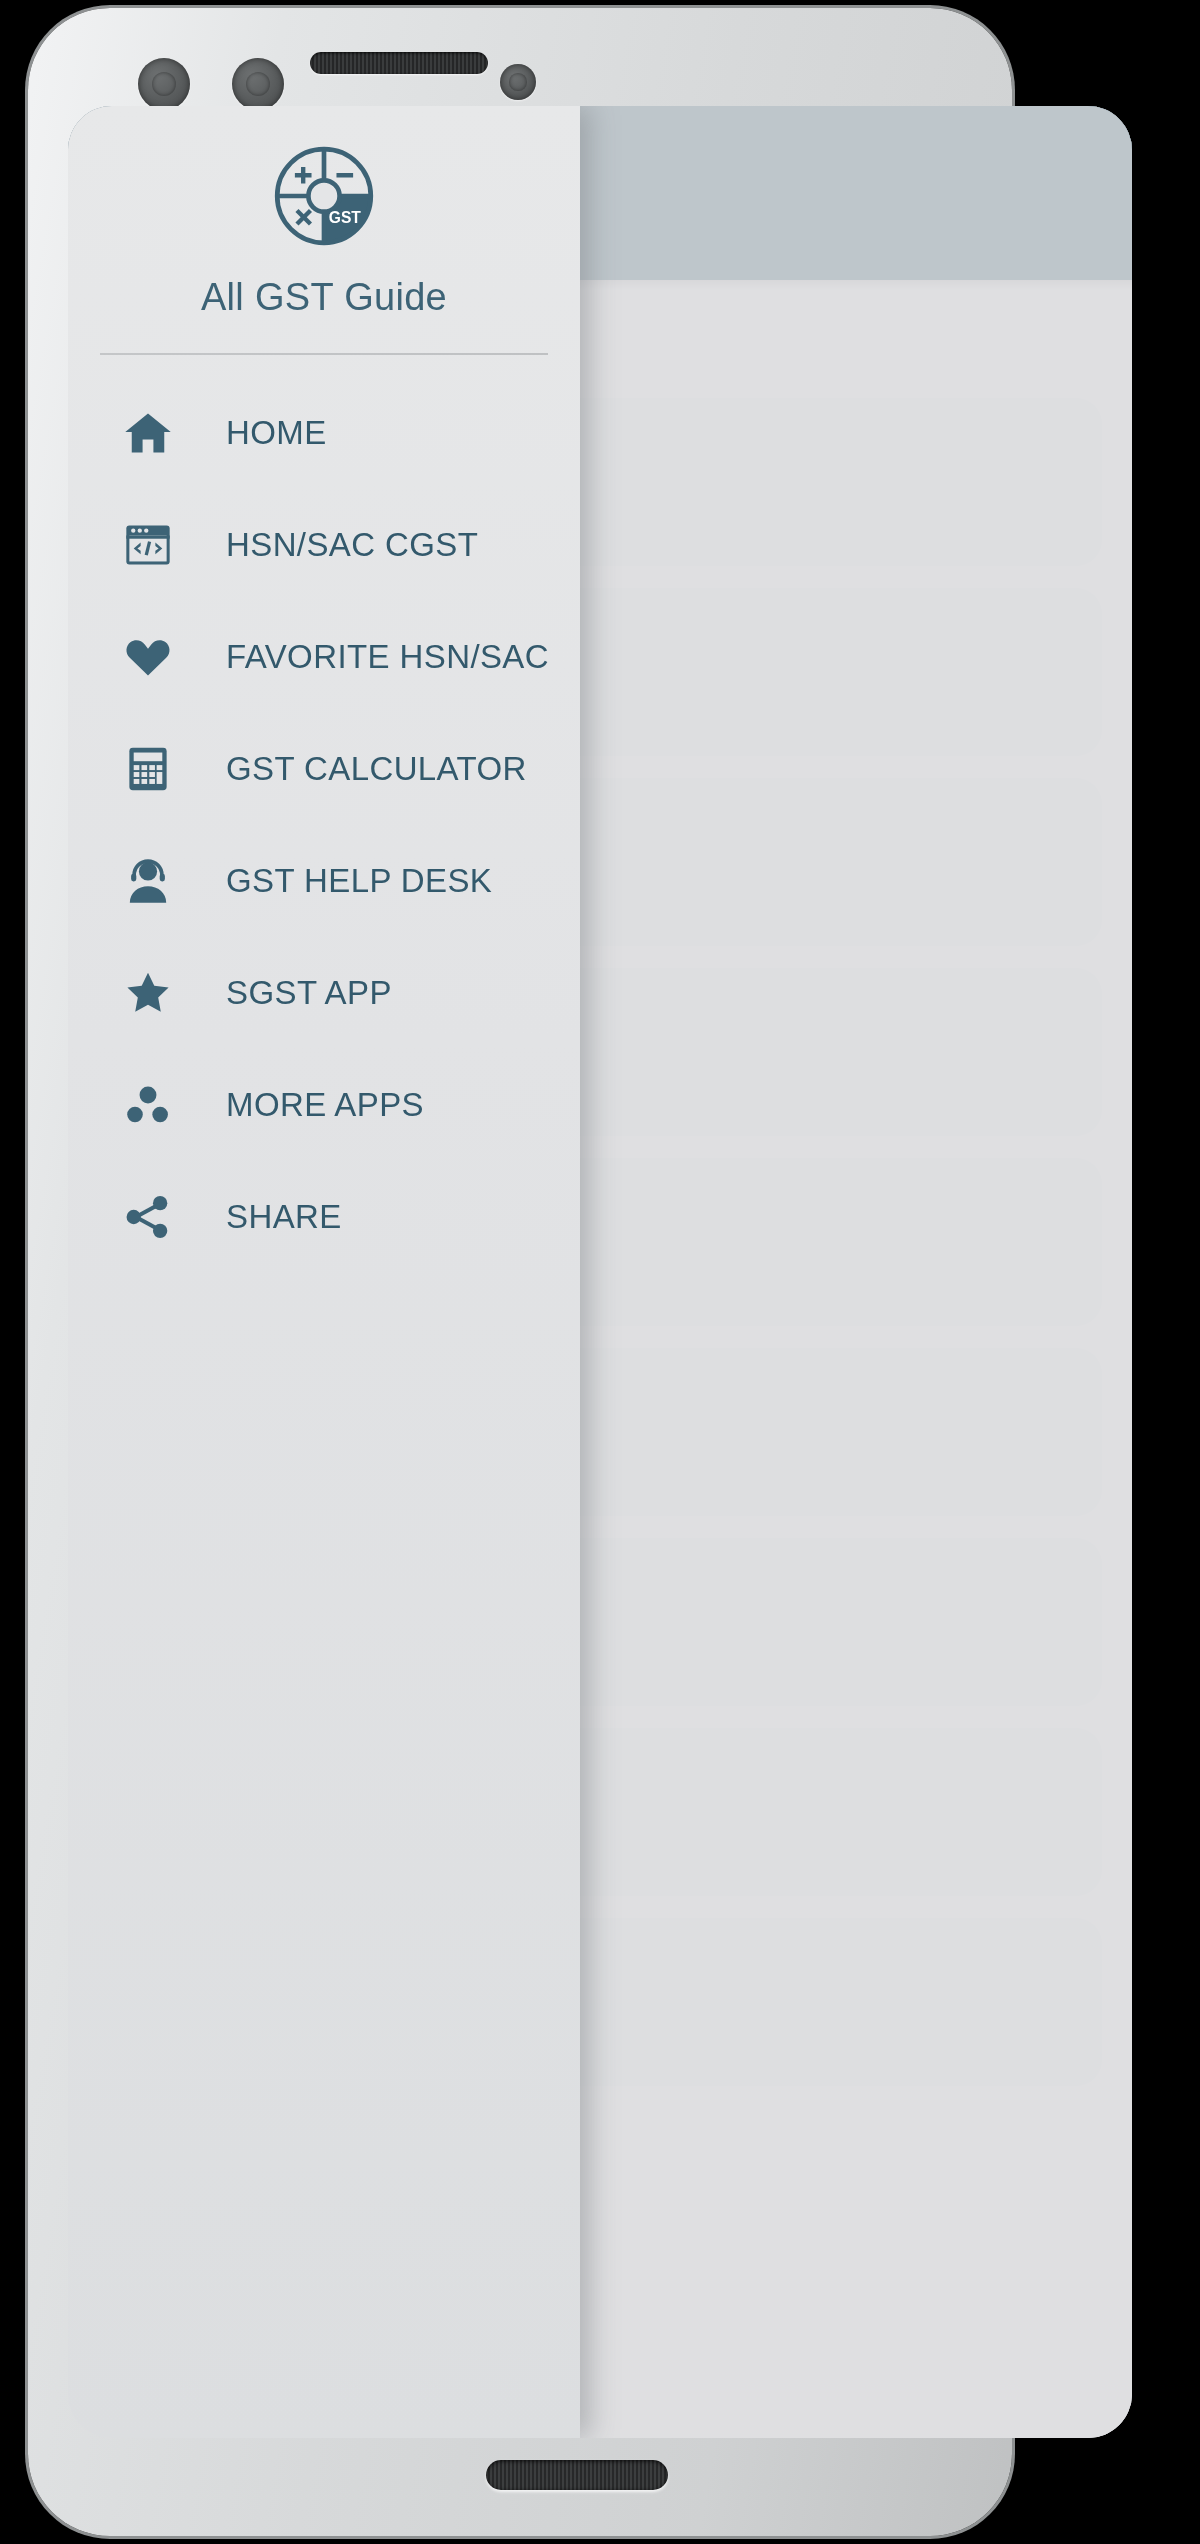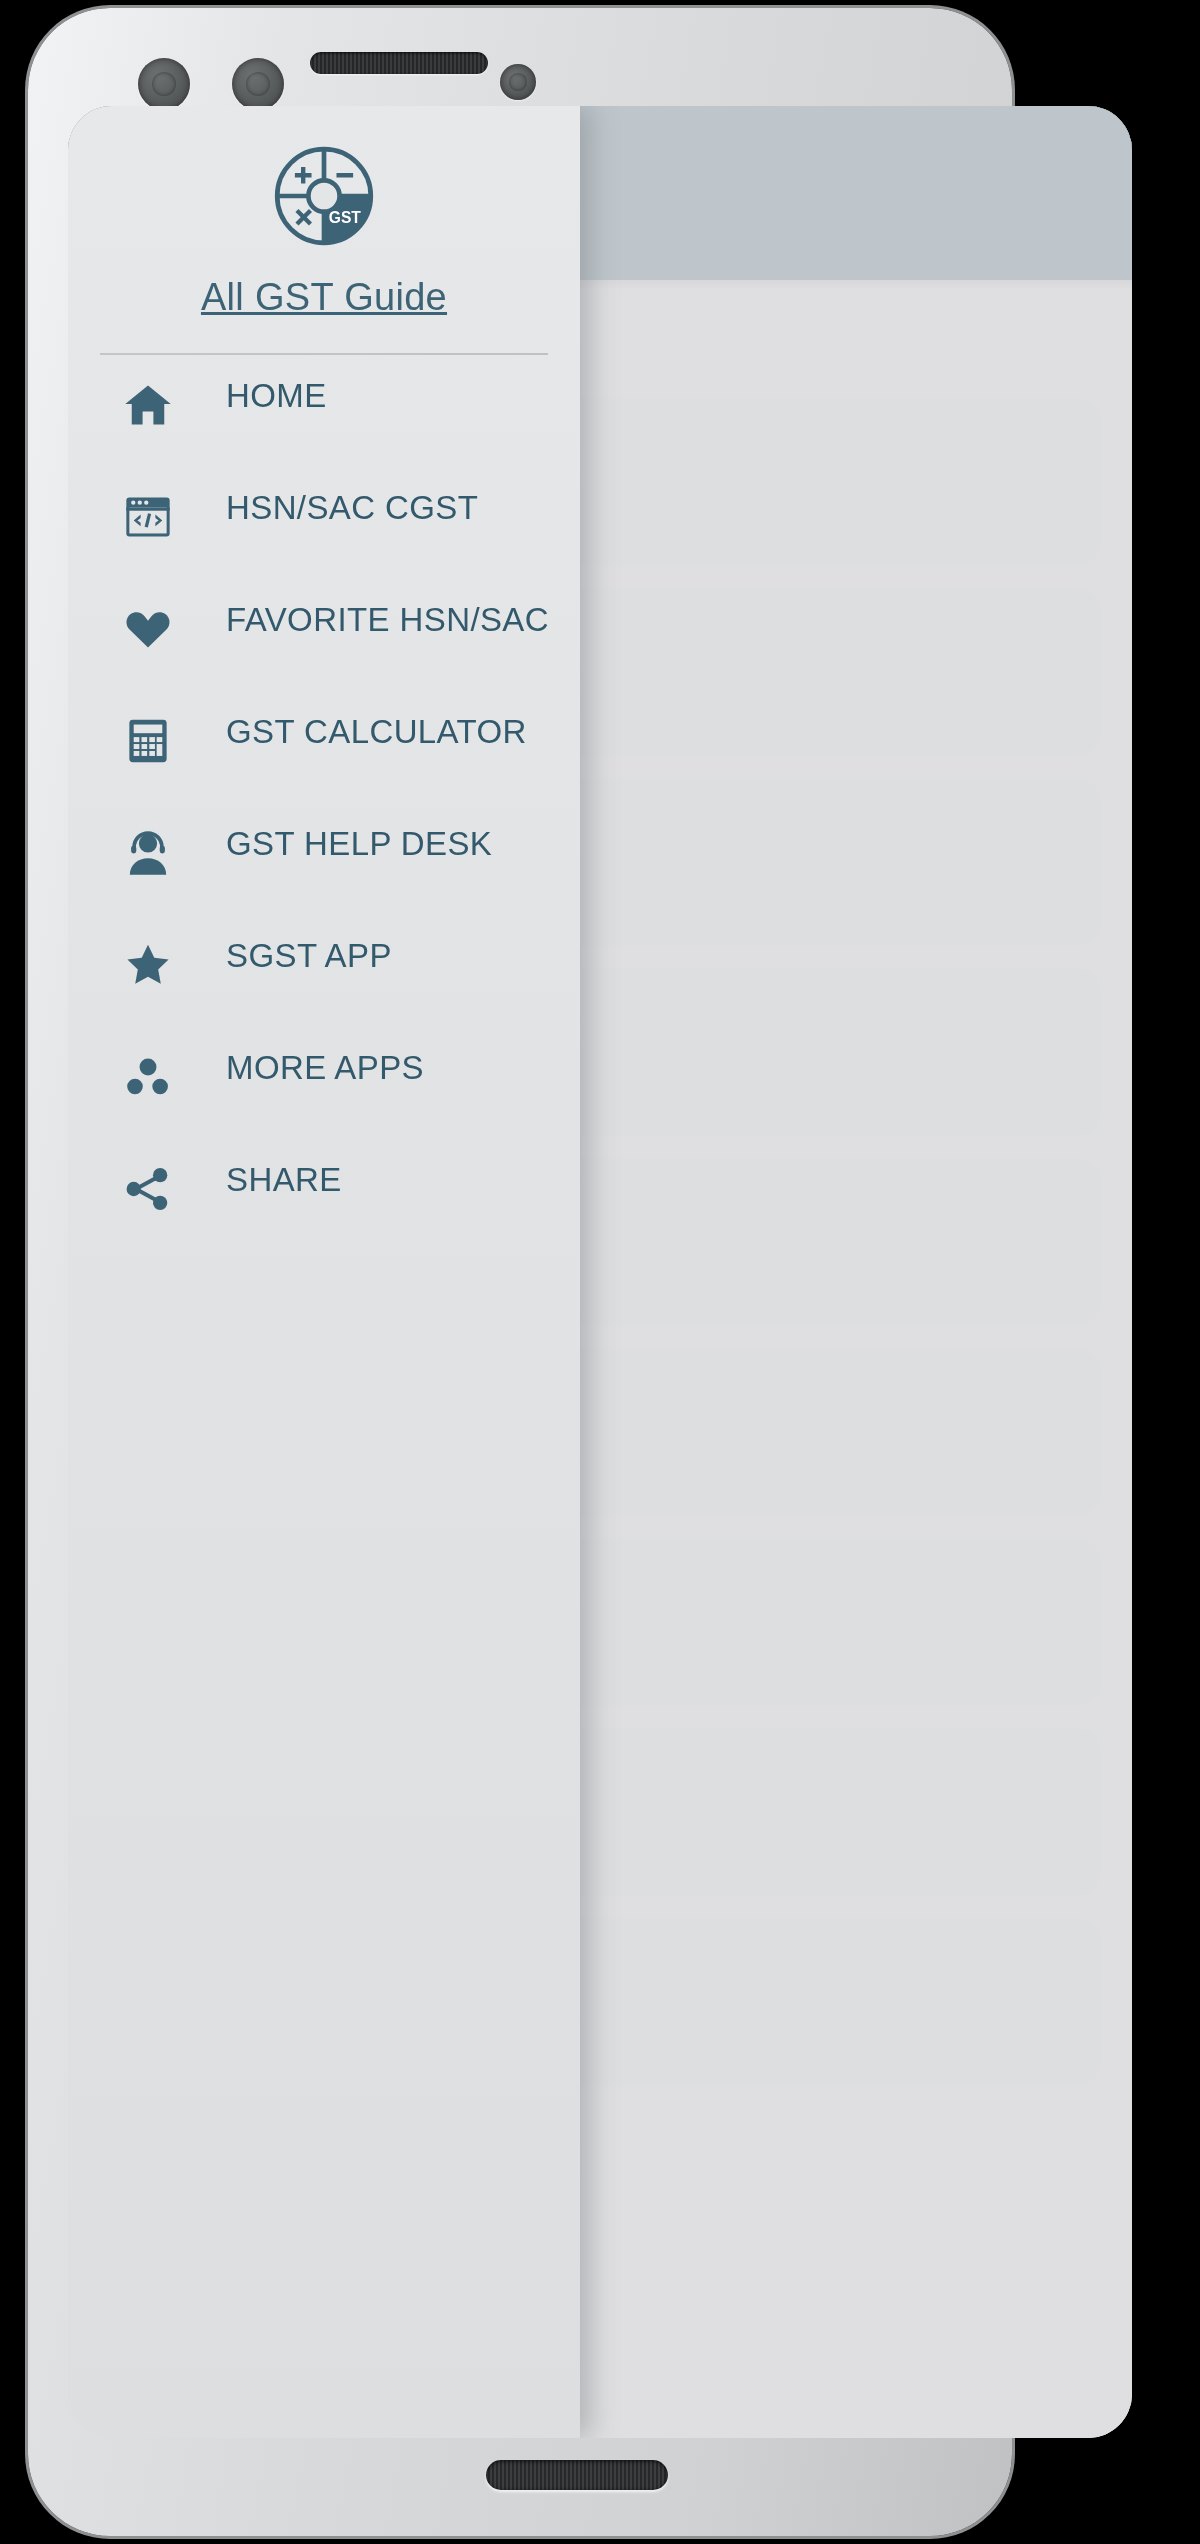--- a/index.html
+++ b/index.html
@@ -126,29 +126,29 @@
     position: absolute; left: 0; top: 0; width: 512px; height: 2332px;
     background: linear-gradient(180deg,#e7e8e9 0%, #e2e3e5 40%, #dcdee0 100%);
     box-shadow: 10px 0 26px rgba(120,124,128,.45);
   }
   #drawer-header {
     padding-top: 38px;
     display: flex; flex-direction: column; align-items: center;
   }
   #app-logo { width: 104px; height: 104px; display: block; }
   #app-title {
-    margin-top: 28px; font-size: 38px; color: #3d6376; letter-spacing: .3px; text-decoration: underline;
+    margin-top: 28px; font-size: 38px; color: #3d6376; letter-spacing: .3px;
   }
   #drawer-divider {
     margin: 34px 32px 0 32px; height: 2px;
     background: linear-gradient(90deg,#c4c6c8,#bfc1c3);
   }
   #drawer-menu { padding-top: 22px; }
   .menu-item {
-    height: 112px; display: flex; padding-left: 52px;
+    height: 112px; display: flex; align-items: center; padding-left: 52px;
   }
   .menu-icon {
     width: 56px; height: 56px; flex: 0 0 56px;
     display: flex; align-items: center; justify-content: center;
     color: #3d6376;
   }
   .menu-icon svg { display: block; width: 52px; height: 52px; fill: #3d6376; }
   .menu-label {
     margin-left: 50px; font-size: 33px; color: #33596c;
     letter-spacing: .4px; white-space: nowrap;

